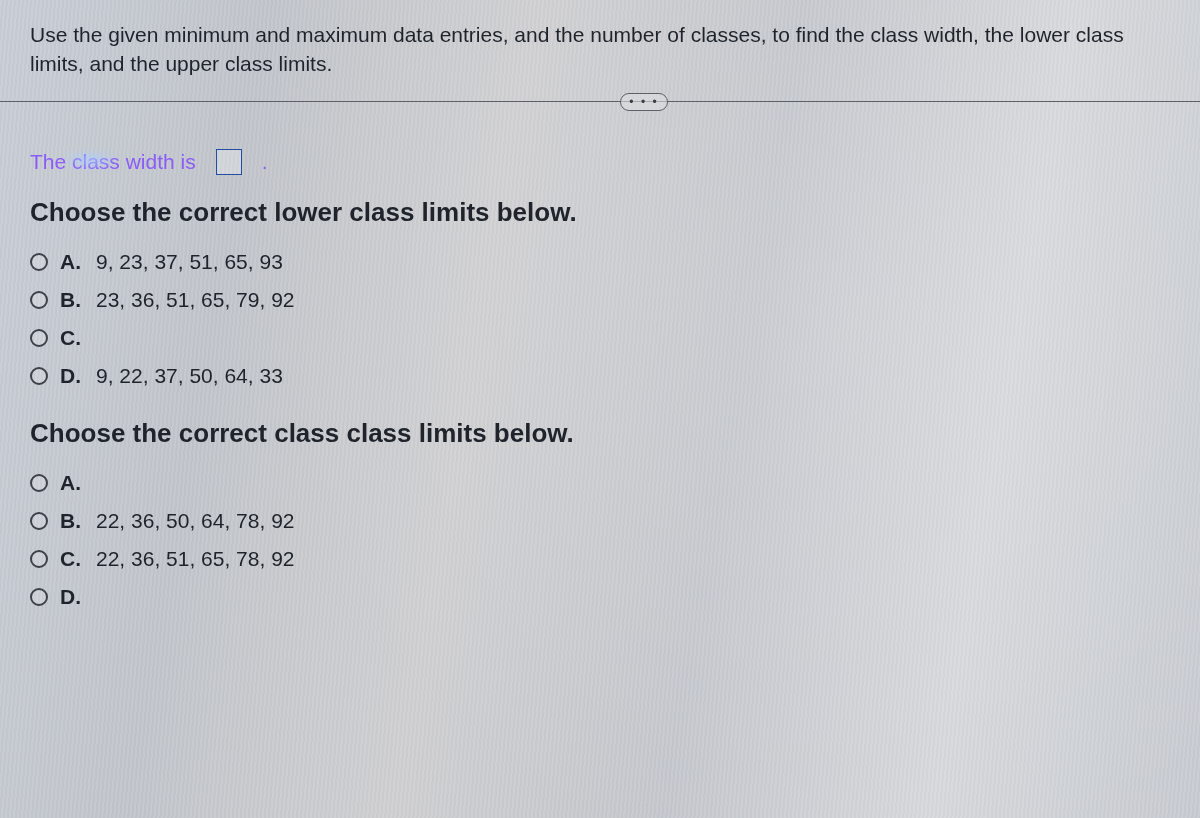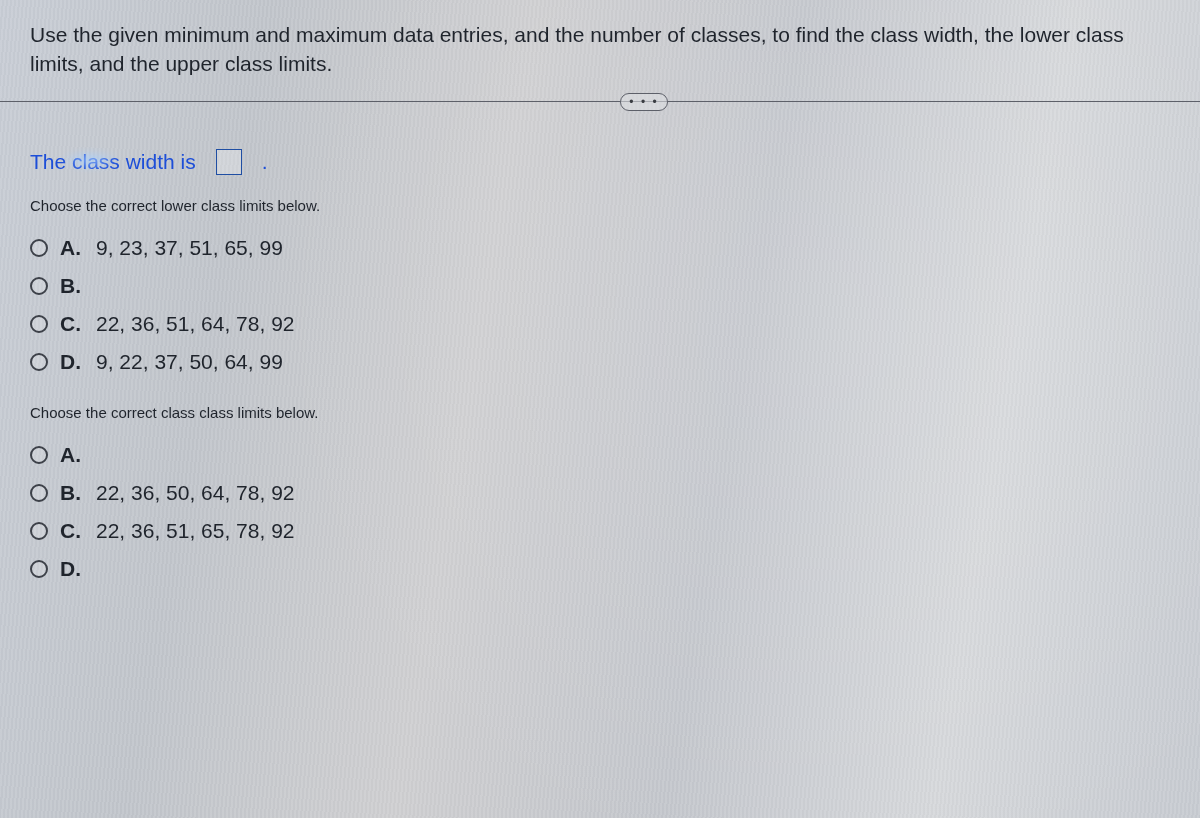--- a/index.html
+++ b/index.html
@@ -66,41 +66,42 @@
     align-items: center;
     justify-content: center;
     font-size: 12px;
     color: #3a3d42;
     letter-spacing: 2px;
     line-height: 1;
     box-sizing: border-box;
   }
   .line-row {
     font-size: 21px;
-    color: #1d4ed8;
+    color: #8b5cf6;
     display: flex;
     align-items: center;
     gap: 20px;
     margin-bottom: 22px;
     text-align: right;
   }
   .input-box {
     display: inline-block;
     width: 26px;
     height: 26px;
     border: 1px solid #1f4ea3;
     background: rgba(255,255,255,0.25);
     box-sizing: border-box;
     vertical-align: middle;
   }
   .prompt {
-    font-size: 15px;
+    font-size: 26px;
     color: #1f242c;
     margin-top: 6px;
     margin-bottom: 22px;
+    font-weight: bold;
   }
   .options {
     display: flex;
     flex-direction: column;
     gap: 14px;
     margin-bottom: 30px;
   }
   .option {
     display: flex;
     align-items: center;
@@ -153,35 +154,35 @@
     <span class="input-box"></span>
     <span>.</span>
   </div>
 
   <div class="prompt">Choose the correct lower class limits below.</div>
 
   <div class="options">
     <div class="option">
       <span class="radio"></span>
       <span class="opt-label">A.</span>
-      <span>9, 23, 37, 51, 65, 99</span>
+      <span>9, 23, 37, 51, 65, 93</span>
     </div>
     <div class="option">
       <span class="radio"></span>
       <span class="opt-label">B.</span>
+      <span>23, 36, 51, 65, 79, 92</span>
     </div>
     <div class="option">
       <span class="radio"></span>
       <span class="opt-label">C.</span>
-      <span>22, 36, 51, 64, 78, 92</span>
     </div>
     <div class="option">
       <span class="radio"></span>
       <span class="opt-label">D.</span>
-      <span>9, 22, 37, 50, 64, 99</span>
+      <span>9, 22, 37, 50, 64, 33</span>
     </div>
   </div>
 
   <div class="prompt">Choose the correct class class limits below.</div>
 
   <div class="options">
     <div class="option">
       <span class="radio"></span>
       <span class="opt-label">A.</span>
     </div>

